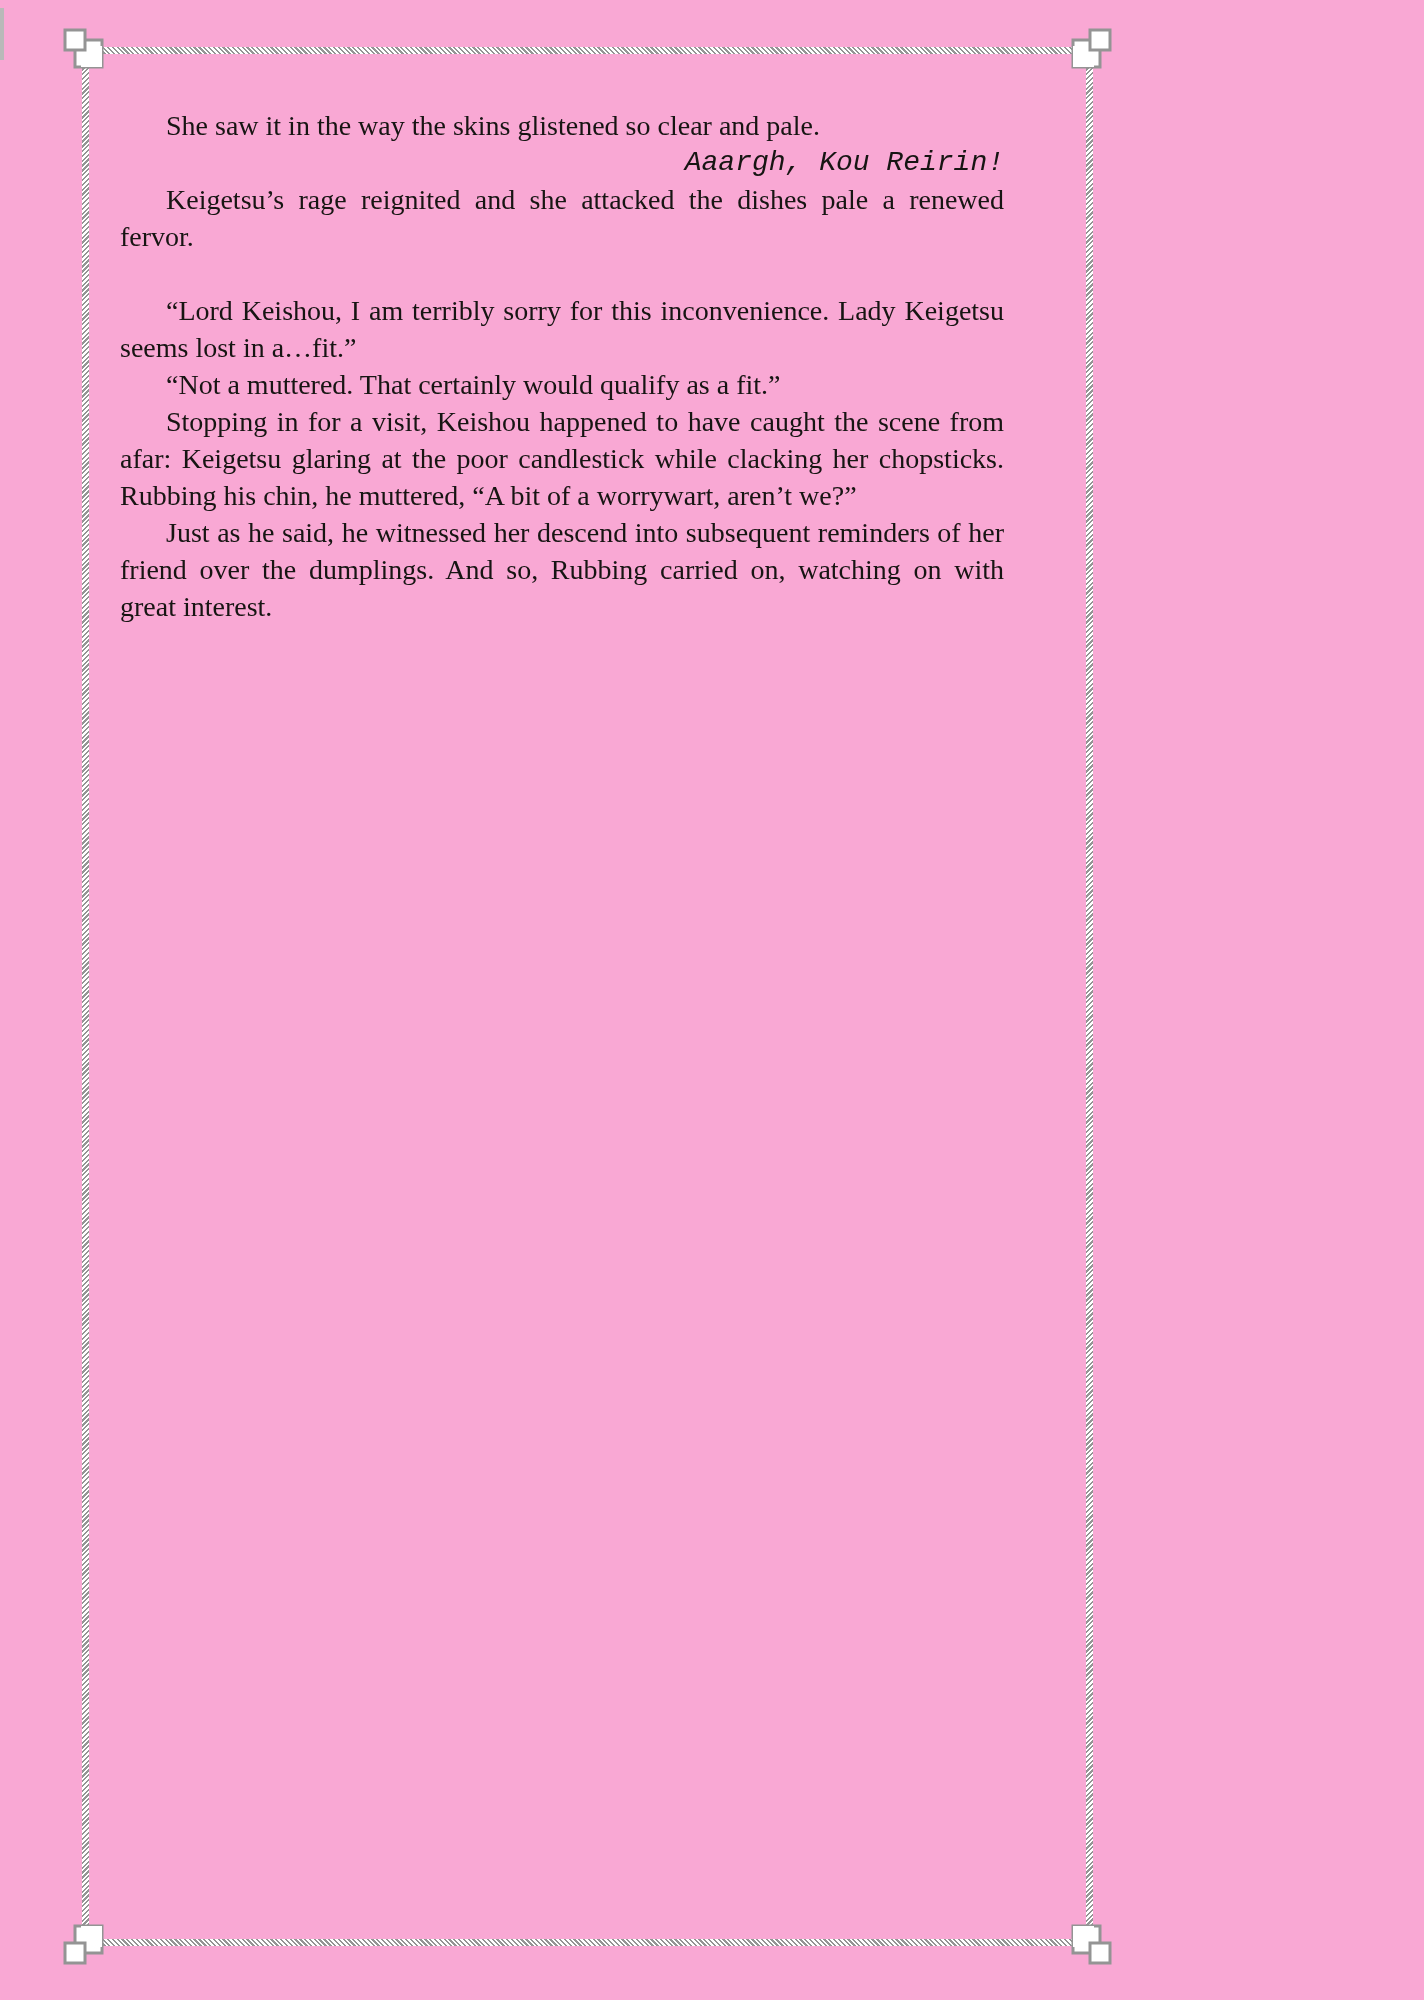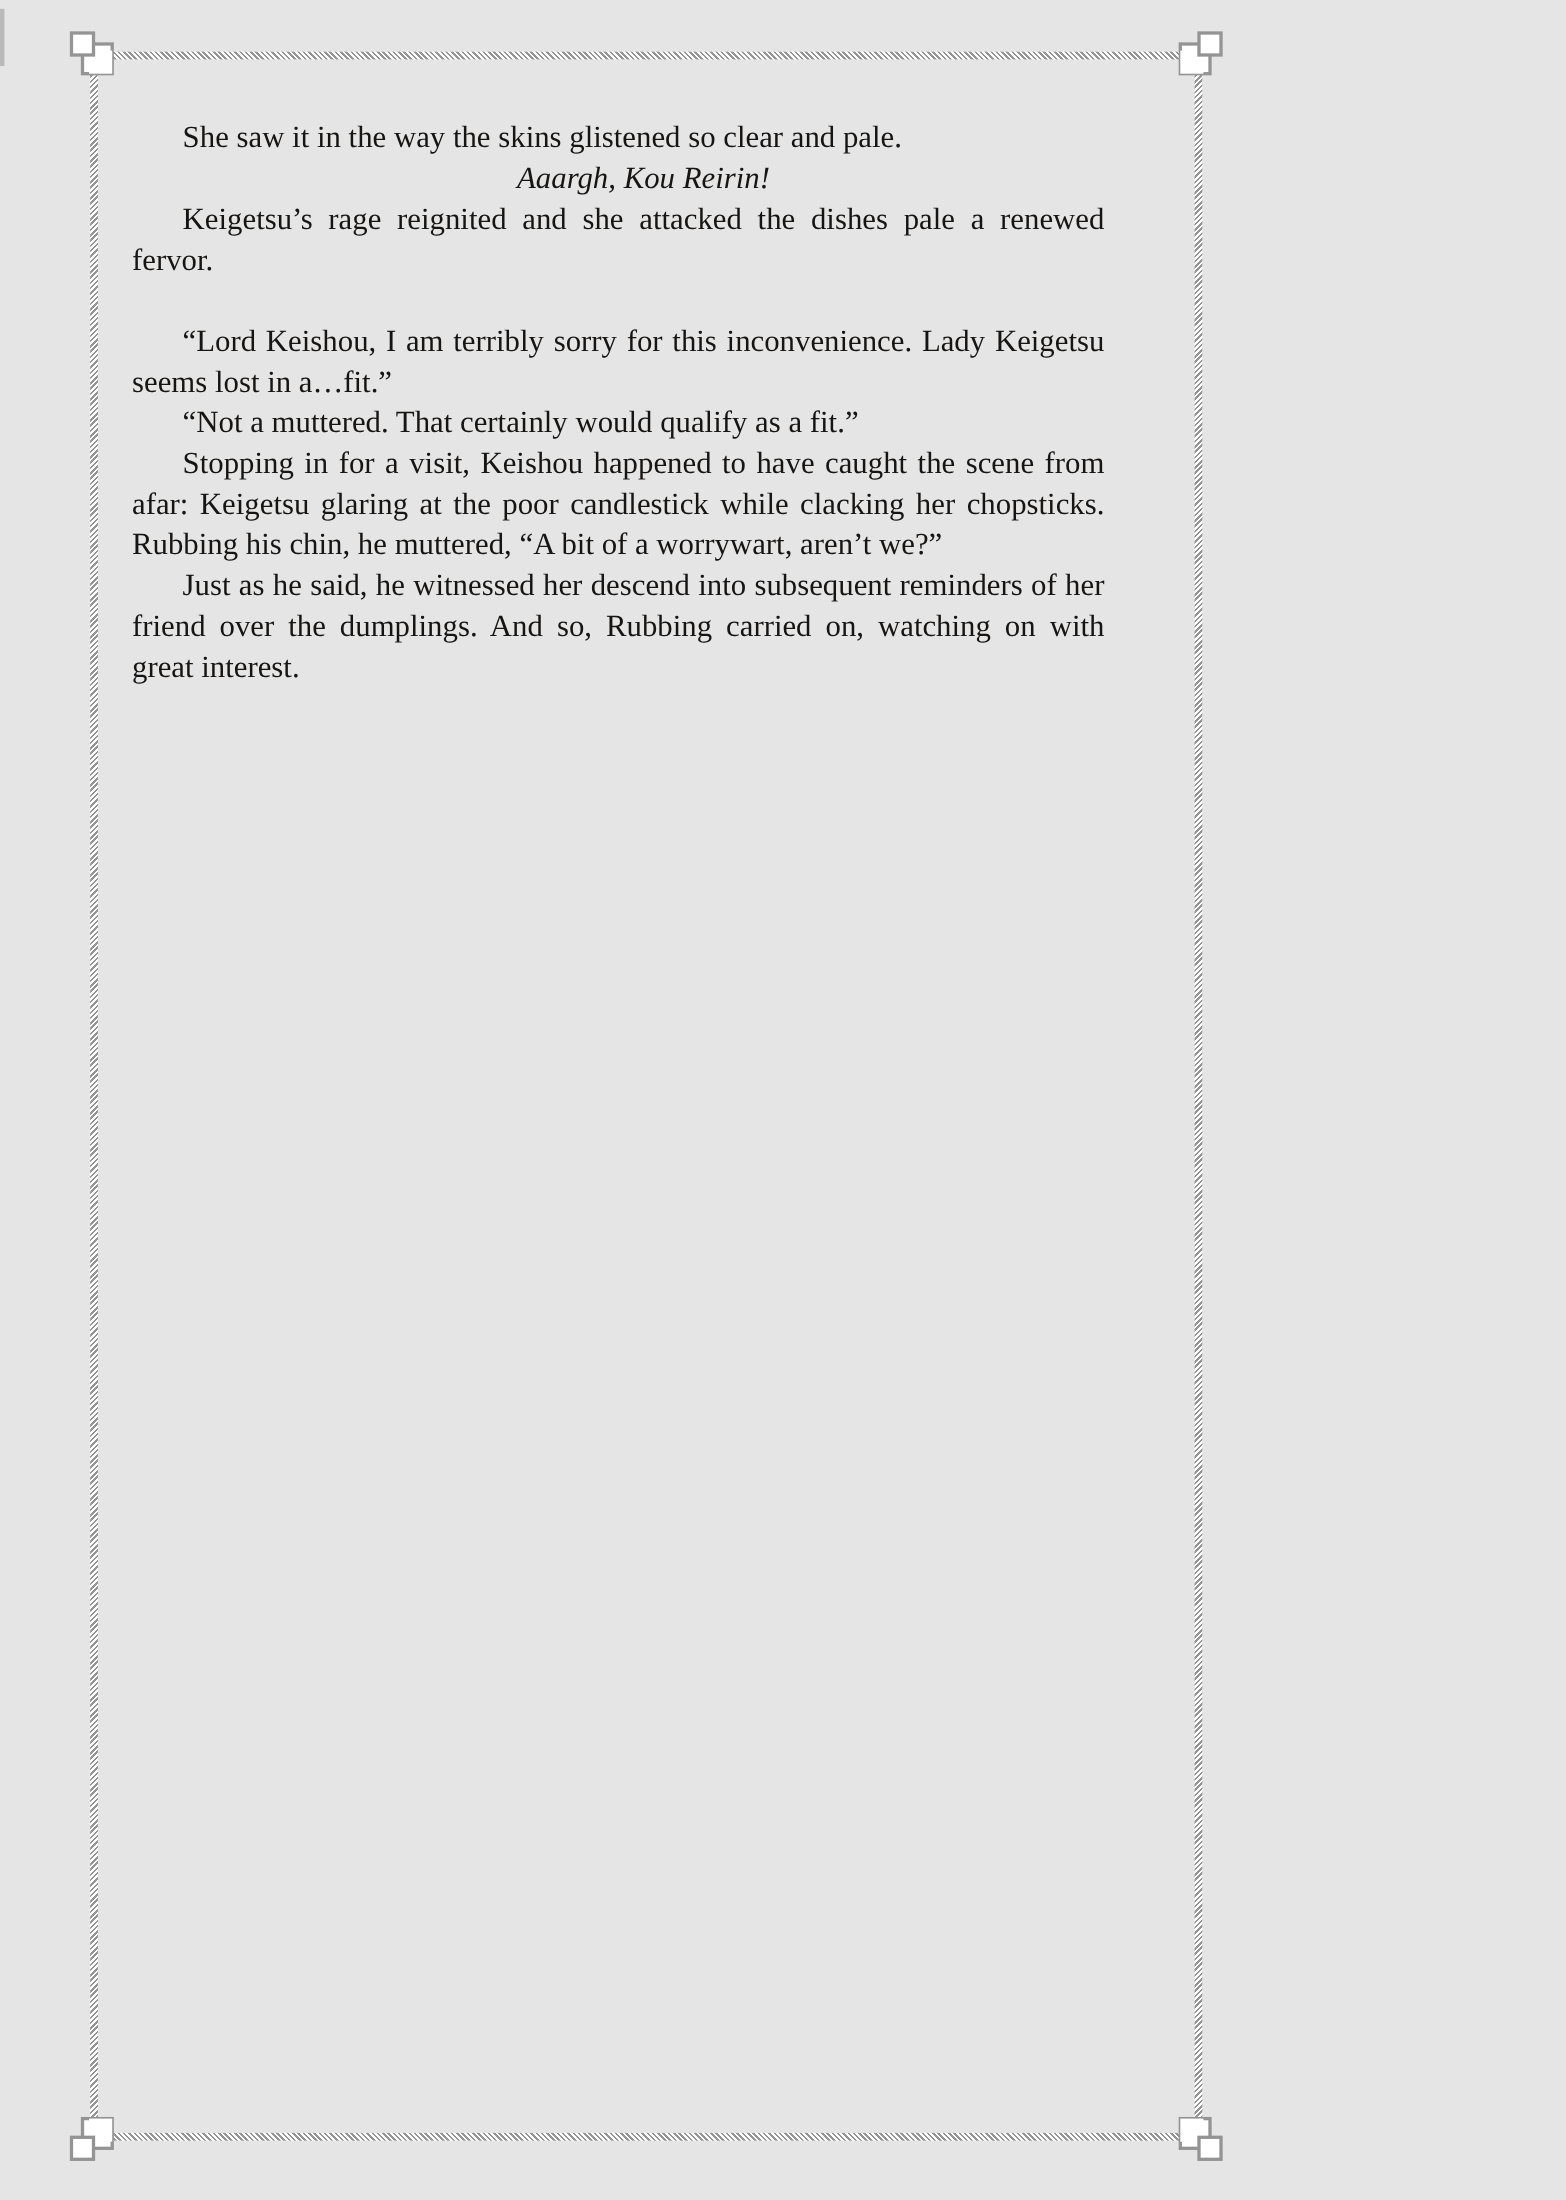--- a/index.html
+++ b/index.html
@@ -4,21 +4,21 @@
 <style>
   html, body {
     margin: 0;
     padding: 0;
     background: #ffffff;
   }
   .viewport {
     position: relative;
     width: 1424px;
     height: 2000px;
-    background: #e5e5e5;
+    background: #f9a8d4;
     overflow: hidden;
     font-family: "Liberation Serif", "DejaVu Serif", serif;
   }
 
   
   .edge-artifact {
     position: absolute;
     left: 0;
     top: 8px;
     width: 4px;
@@ -66,21 +66,22 @@
     line-height: 37px;
   }
   .para {
     margin: 0;
     text-indent: 46px;
     text-align: justify;
     text-justify: inter-word;
   }
   .para.italic {
     font-style: italic;
-    text-align: center;
+    text-align: right;
+    font-family: Liberation Mono, monospace;
   }
   .blank {
     height: 37px;
   }
 </style>
 </head>
 <body>
 
 <div class="viewport">
 

